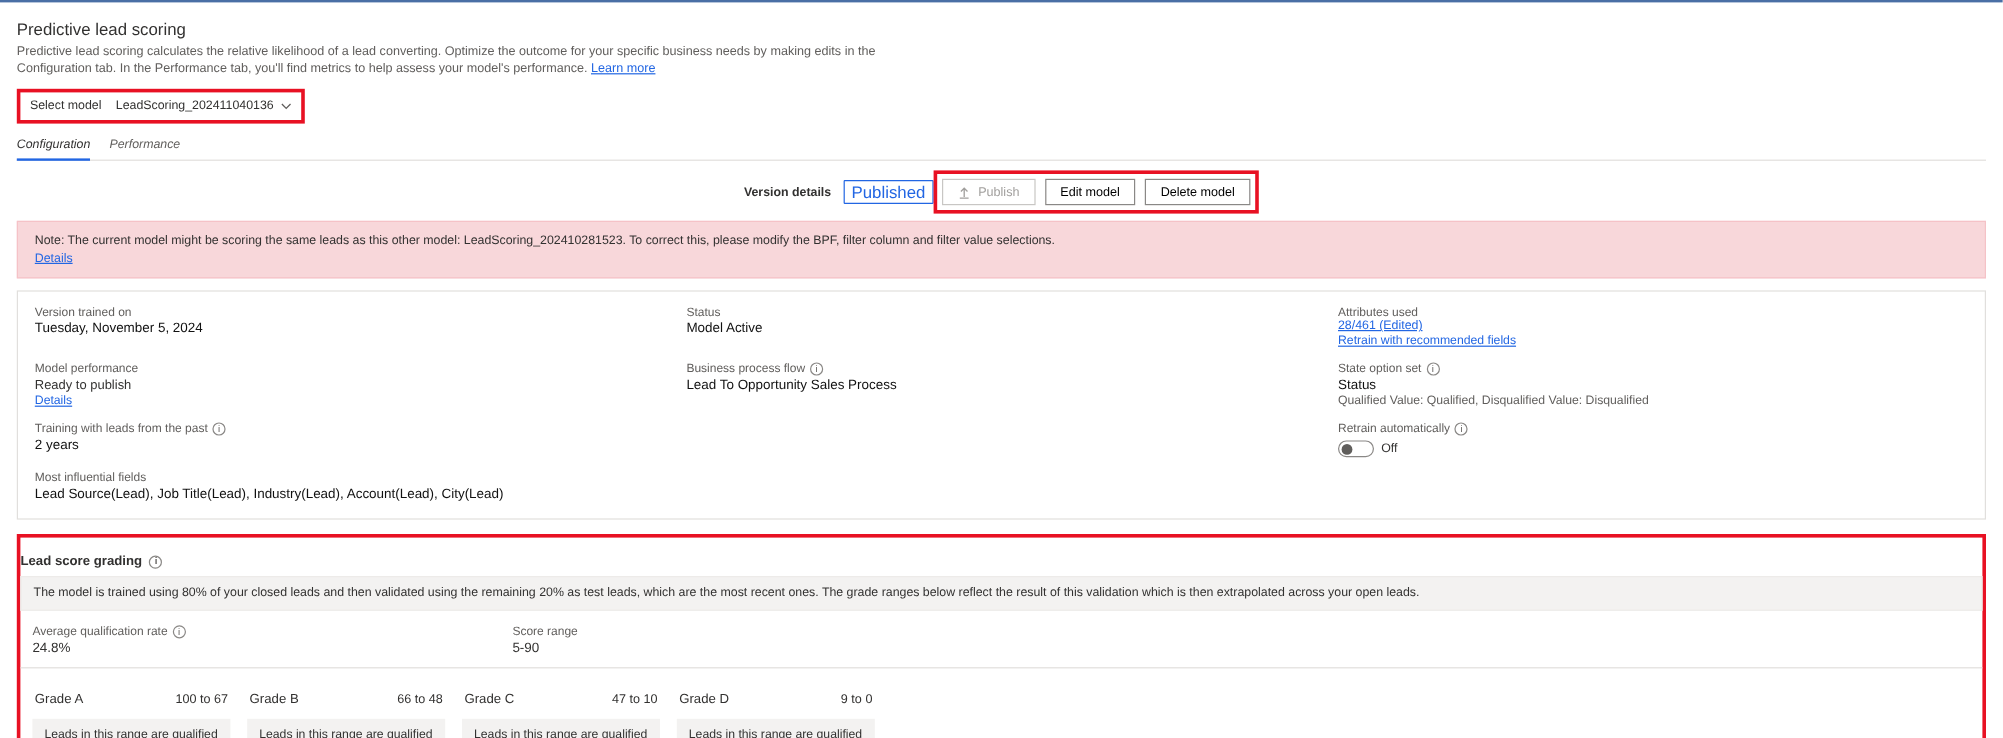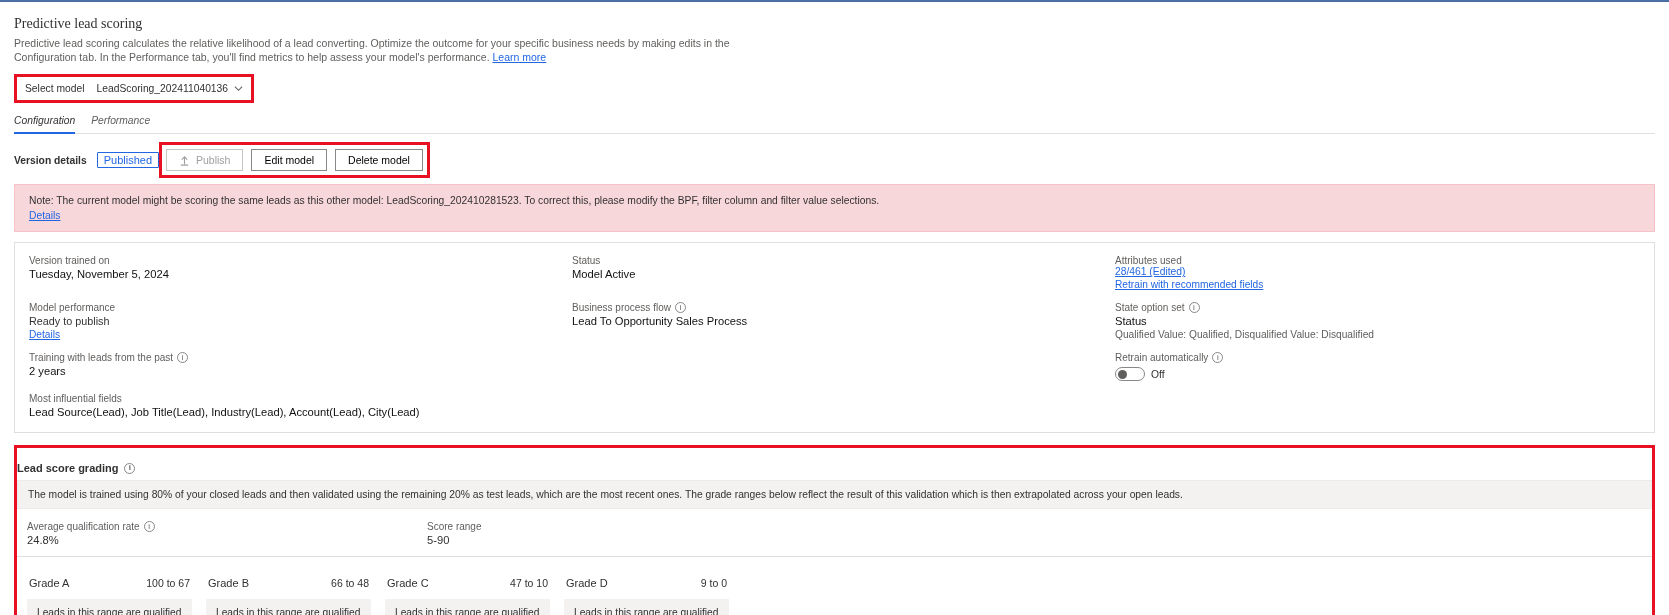--- a/index.html
+++ b/index.html
@@ -10,37 +10,37 @@
     color: #323130;
     background: #fff;
   }
   .page {
     border-top: 2px solid #4a6fa5;
     padding: 10px 14px 20px;
     width: 1669px;
   }
   .hlred { border: 3px solid #e81123; }
 
-  .title { font-size: 14px; font-weight: 400; margin: 4px 0 4px; font-family: Liberation Serif, serif; }
+  .title { font-size: 14px; font-weight: 400; margin: 4px 0 4px; }
   .subtitle { color: #605e5c; font-size: 10.5px; line-height: 1.35; max-width: 740px; }
   .subtitle a, .link { color: #2266e3; text-decoration: underline; cursor: pointer; }
 
   .select-model-wrap { margin: 10px 0 8px; }
   .select-model { display: inline-flex; align-items: center; gap: 12px; padding: 6px 8px; }
   .select-model .lbl { color: #323130; font-weight: 400; }
   .model-dd { display: inline-flex; align-items: center; gap: 6px; color: #323130; cursor: pointer; }
   .model-dd svg { width: 9px; height: 9px; }
 
   .tabs { display: flex; gap: 16px; border-bottom: 1px solid #e1dfdd; margin-top: 6px; }
   .tab { padding: 4px 0 6px; color: #605e5c; cursor: pointer; font-style: italic; }
   .tab.active { color: #323130; border-bottom: 2px solid #2266e3; margin-bottom: -1px; }
 
-  .vd-row { display: flex; align-items: center; justify-content: flex-start; margin: 8px 0 6px; }
+  .vd-row { display: flex; align-items: center; justify-content: center; margin: 8px 0 6px; }
   .vd-left { display: flex; align-items: center; gap: 10px; }
-  .badge { border: 1px solid #2266e3; color: #2266e3; font-size: 11px; padding: 1px 6px; border-radius: 1px; }
+  .badge { border: 1px solid #2266e3; color: #2266e3; font-size: 14px; padding: 1px 6px; border-radius: 1px; }
   .btnrow { display: inline-flex; gap: 8px; padding: 4px; }
   .btn { border: 1px solid #8a8886; background: #fff; padding: 4px 12px; font-size: 10.5px; cursor: pointer; display: inline-flex; align-items: center; gap: 6px; }
   .btn.disabled { border-color: #c8c6c4; color: #a19f9d; cursor: default; }
   .btn.primary { background: #2266e3; color: #fff; border-color: #2266e3; font-weight: 600; }
   .btn svg { width: 11px; height: 11px; }
 
   .warnbar { background: #f8d7da; border: 1px solid #f5c2c7; padding: 10px 14px; margin: 4px 0 10px; color: #323130; }
   .warnbar .d { margin-top: 4px; }
 
   .summary-card { border: 1px solid #e1dfdd; padding: 12px 14px 14px; }

